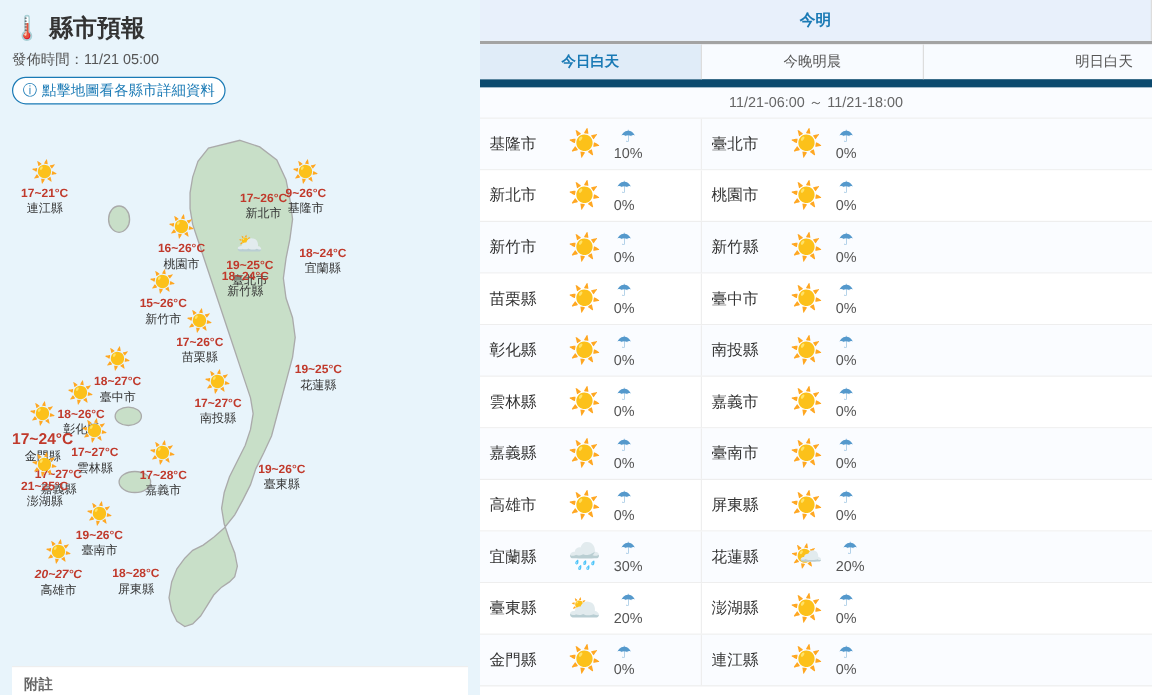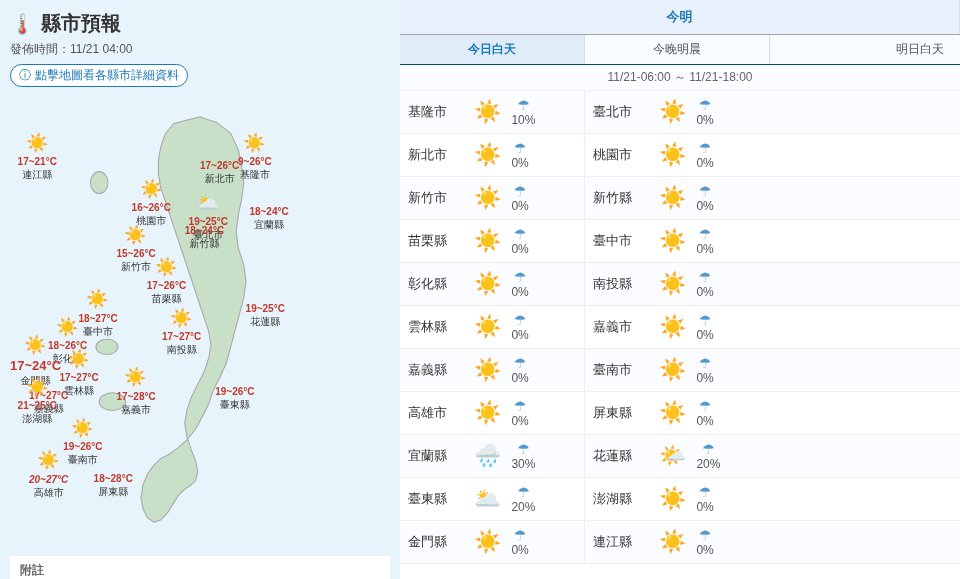--- a/index.html
+++ b/index.html
@@ -16,25 +16,25 @@
     .taiwan-svg { position: absolute; top: 0; left: 0; width: 100%; height: 100%; }
     
     .city-label { position: absolute; text-align: center; line-height: 1.3; }
     .city-label .temp { font-size: 11px; color: #c0392b; font-weight: bold; }
     .city-label .name { font-size: 11px; color: #333; }
     .city-label .icon { font-size: 18px; }
     
     
     .table-panel { flex: 1; padding: 0; background: #fff; overflow: hidden; }
     
-    .header-row { display: flex; background: #f0f6ff; border-bottom: 1px solid #a3a3a3; }
+    .header-row { display: flex; background: #f0f6ff; border-bottom: 3px solid #a3a3a3; }
     .header-today { flex: 1; text-align: center; padding: 8px; border-right: 1px solid #ddd; font-size: 13px; font-weight: bold; color: #1a7ab5; background: #e8f0fb; }
     .header-week { width: 180px; text-align: center; padding: 8px; font-size: 13px; font-weight: bold; color: #555; }
     
-    .sub-header-row { display: flex; border-bottom: 1px solid #0c4a6e; background: #f8fbff; }
+    .sub-header-row { display: flex; border-bottom: 7px solid #0c4a6e; background: #f8fbff; }
     .sub-today { width: 185px; text-align: center; padding: 6px; border-right: 1px solid #ddd; font-size: 12px; color: #1a7ab5; font-weight: bold; background: #e0ecf8; }
     .sub-evening { width: 185px; text-align: center; padding: 6px; border-right: 1px solid #ddd; font-size: 12px; color: #555; }
     .sub-tomorrow { width: 180px; text-align: right; padding: 6px; font-size: 12px; color: #555; }
     
     .date-row { text-align: center; padding: 4px; font-size: 12px; color: #666; border-bottom: 1px solid #eee; background: #fafcff; }
     
     .city-rows { }
     .city-row { display: flex; border-bottom: 1px solid #eee; }
     .city-row:nth-child(odd) { background: #fafcff; }
     .city-row:nth-child(even) { background: #fff; }
@@ -53,21 +53,21 @@
 </head>
 <body>
 
 <div class="container">
 
   <div class="map-panel">
     <div class="map-title">
       <span>🌡️</span>
       <span>縣市預報</span>
     </div>
-    <div class="map-subtitle">發佈時間：11/21 04:00</div>
+    <div class="map-subtitle">發佈時間：11/21 05:00</div>
     <div class="map-info-btn">
       <span>ⓘ</span>
       <span>點擊地圖看各縣市詳細資料</span>
     </div>
     
     
     <div class="taiwan-map">
       <svg viewBox="0 0 240 420" class="taiwan-svg">
 
         <path d="M120,20 L135,25 L148,35 L155,50 L158,65 L160,80 L158,95 L155,110 L153,125 L155,140 L160,155 L162,170 L160,185 L156,200 L152,215 L148,230 L144,245 L138,258 L132,270 L128,282 L122,294 L116,305 L108,315 L100,322 L92,328 L84,332 L78,338 L72,346 L68,356 L66,368 L68,378 L72,386 L78,390 L84,388 L90,382 L95,374 L100,366 L106,360 L112,356 L116,352 L118,344 L116,334 L112,324 L108,312 L106,300 L108,288 L112,276 L118,264 L124,252 L128,240 L130,228 L128,216 L124,204 L120,192 L116,180 L112,168 L108,156 L104,144 L100,132 L96,120 L92,108 L88,96 L84,84 L82,72 L82,60 L84,48 L88,36 L96,26 Z" fill="#c8dfc8" stroke="#aaa" stroke-width="1"></path>

